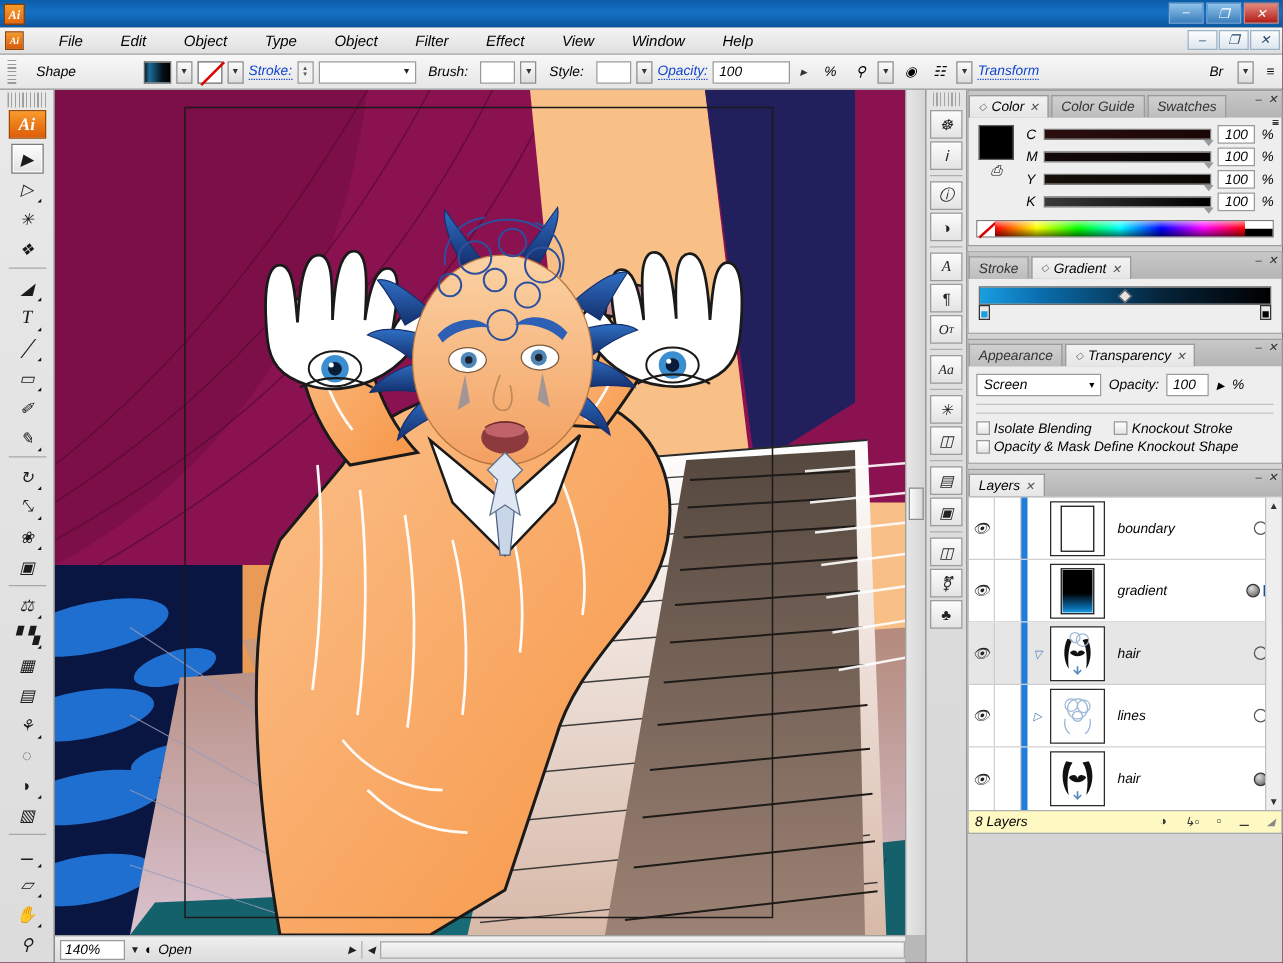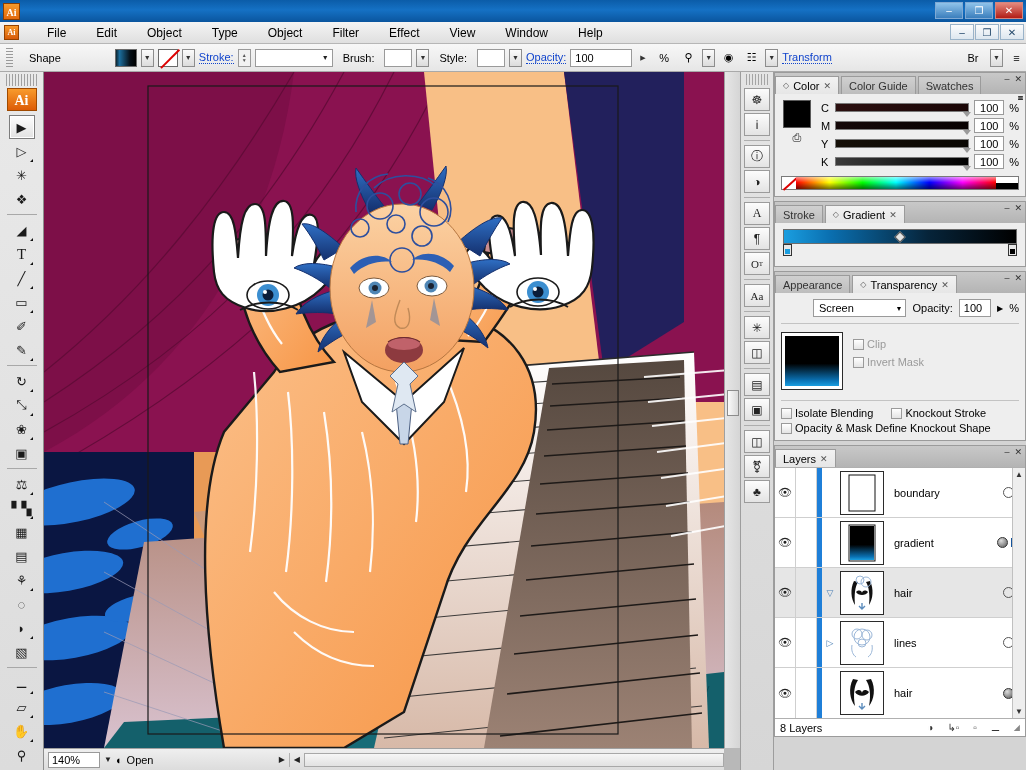--- a/index.html
+++ b/index.html
@@ -2,21 +2,21 @@
 <html><head>
 <meta charset="utf-8">
 <style>
   * { box-sizing: border-box; margin:0; padding:0; }
   body {
     width:1026px; height:770px; overflow:hidden;
     font-family:"Liberation Sans", sans-serif;
     font-size:11px; color:#000; background:#6e6e6e;
     -webkit-font-smoothing:none;
   }
-  #app { position:relative; width:859px; height:770px; }
+  #app { position:relative; width:859px; height:770px;font-style:italic; }
 
   
   .titlebar{
     position:absolute; left:0; top:0; width:1026px; height:22px;
     background:linear-gradient(180deg,#0b5ca8 0%,#1571c4 45%,#0a559e 100%);
     display:flex; align-items:center;
   }
   .ai-logo{
     width:17px;height:17px;margin-left:3px;
     background:linear-gradient(180deg,#f79a2b,#e2690d);
@@ -163,21 +163,21 @@
     background:linear-gradient(90deg,#1a9ee0,#0a6fb0 20%,#06243a 62%,#000 100%);}
   .gradstops{position:relative;height:14px;}
   .gstop{position:absolute;top:0;width:9px;height:12px;border:1px solid #333;background:#e8e8e8;}
   .gstop i{display:block;width:5px;height:5px;margin:4px auto 0;}
   .gmid{position:absolute;top:-11px;left:calc(50% - 4px);width:8px;height:8px;background:#e4e4e4;
     border:1px solid #555;transform:rotate(45deg);}
 
   
   .tp-row{display:flex;align-items:center;gap:6px;margin-bottom:6px;}
   .tp-select{width:100px;height:18px;border:1px solid #9a9a9a;background:#fff;font-size:11px;
-    display:flex;align-items:center;justify-content:space-between;padding:0 3px 0 5px;margin-left:32px;}
+    display:flex;align-items:center;justify-content:space-between;padding:0 3px 0 5px;}
   .thumbbox{width:62px;height:58px;border:1px solid #2b2b2b;background:#fff;padding:3px;}
   .thumbinner{width:100%;height:100%;background:linear-gradient(180deg,#000 55%,#0a6fb0 88%,#1a9ee0);}
   .chk{width:11px;height:11px;border:1px solid #9a9a9a;background:linear-gradient(180deg,#fff,#e4e4e4);
     display:inline-block;vertical-align:-2px;}
   .dimtxt{color:#9a9a9a;}
   .hr{height:1px;background:#c3c3c3;margin:6px 0;}
 
   
   .layer-list{background:#fff;border-top:1px solid #b0b0b0;}
   .layer-row{display:flex;align-items:center;height:50px;border-bottom:1px solid #cfcfcf;
@@ -190,21 +190,21 @@
   .twisty{width:16px;text-align:center;color:#4a7fb5;font-size:9px;}
   .lthumb{width:44px;height:44px;border:1px solid #2b2b2b;background:#fff;margin-left:2px;
     display:flex;align-items:center;justify-content:center;overflow:hidden;}
   .lname{flex:1;padding-left:10px;font-size:11px;}
   .ltarget{width:34px;display:flex;align-items:center;justify-content:center;gap:3px;}
   .ring{width:11px;height:11px;border:1.5px solid #555;border-radius:50%;}
   .ring.filled{background:radial-gradient(circle at 35% 30%,#ddd,#555);border-color:#333;}
   .bluechip{width:9px;height:9px;background:#1f7fd8;border:1px solid #14539c;}
   .lscroll{position:absolute;right:0;top:0;width:13px;height:100%;background:#eee;
     border-left:1px solid #c0c0c0;}
-  .layers-foot{display:flex;align-items:center;height:18px;background:#ffffff;
+  .layers-foot{display:flex;align-items:center;height:18px;background:#fef9c3;
     border-top:1px solid #b0b0b0;font-size:11px;padding:0 5px;gap:14px;}
   .layers-foot .cnt{flex:1;}
   .foot-ico{font-size:10px;color:#333;}
 
   
   .art{position:absolute;left:0;top:0;width:680px;height:676px;}
 </style>
 </head>
 <body>
 
@@ -723,35 +723,20 @@
           <div class="tp-select">
             <span>Screen</span>
             <span style="font-size:7px">▼</span>
           </div>
           <span>Opacity:</span>
           <span class="inputbox" style="width:34px">100</span>
           <span style="font-size:8px">▶</span>
           <span>%</span>
         </div>
         <div class="hr"></div>
-        <div style="display:flex;align-items:flex-start;gap:10px;padding:2px 0 4px">
-          <div class="thumbbox">
-            <div class="thumbinner"></div>
-          </div>
-          <div style="flex:1;padding-top:6px">
-            <div style="margin-bottom:6px">
-              <span class="chk"></span>
-              <span class="dimtxt">Clip</span>
-            </div>
-            <div>
-              <span class="chk"></span>
-              <span class="dimtxt">Invert Mask</span>
-            </div>
-          </div>
-        </div>
         <div class="hr"></div>
         <div style="display:flex;gap:18px;margin-bottom:3px">
           <div>
             <span class="chk"></span>
             <span>Isolate Blending</span>
           </div>
           <div>
             <span class="chk"></span>
             <span>Knockout Stroke</span>
           </div>

